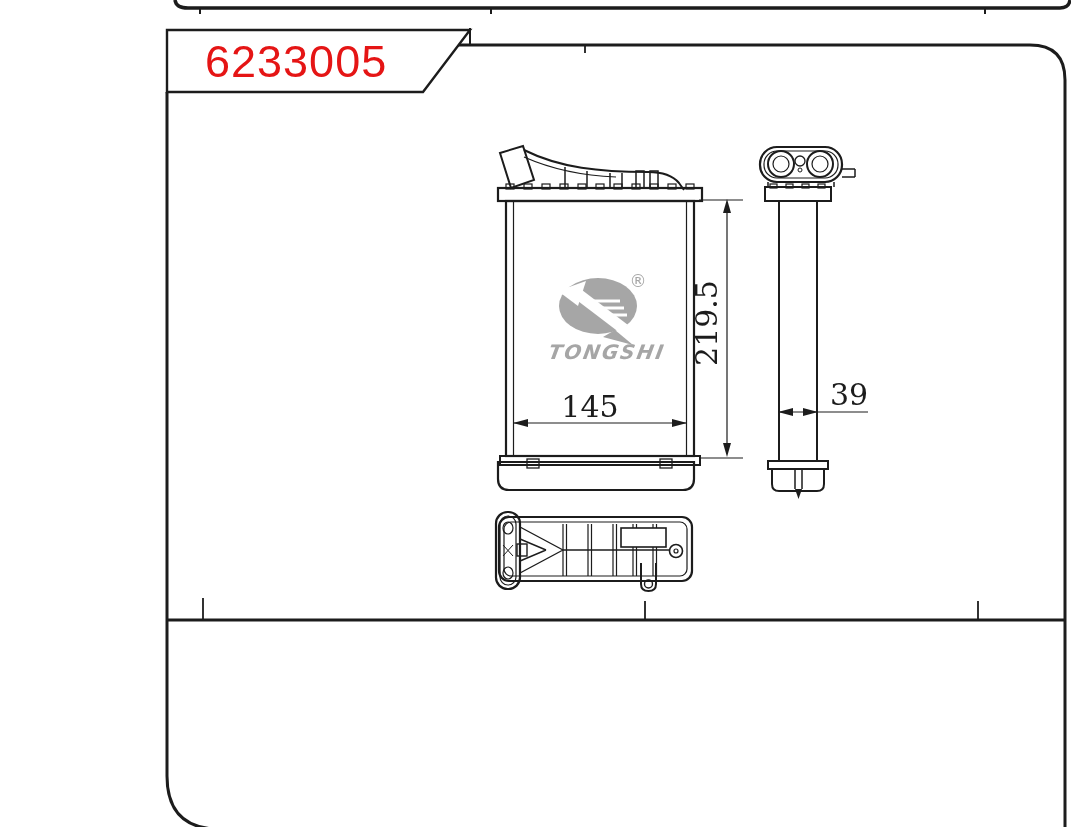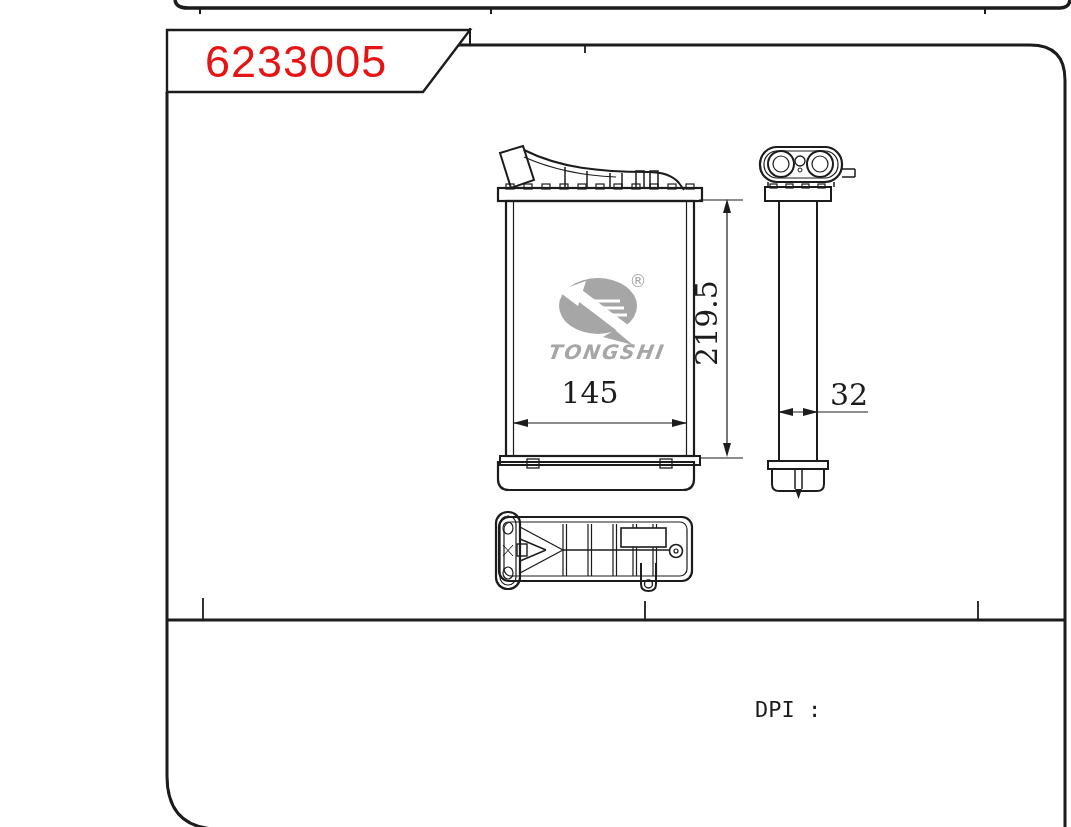--- a/index.html
+++ b/index.html
@@ -4,21 +4,21 @@
 <style>
   html,body{margin:0;padding:0;background:#ffffff;}
   .stage{position:relative;width:1071px;height:827px;overflow:hidden;background:#ffffff;
          font-family:"DejaVu Sans Mono",monospace;color:#1c1c1c;}
   svg.art{position:absolute;left:0;top:0;width:1071px;height:827px;}
   .partno{position:absolute;left:205px;top:36px;font-family:"Liberation Sans",sans-serif;
           font-size:45px;font-weight:500;color:#e51515;letter-spacing:1px;white-space:pre;}
   .dim{position:absolute;font-family:"DejaVu Serif",serif;font-size:30px;color:#1c1c1c;
        transform:translate(-50%,-50%);white-space:pre;}
   .dim-height{left:706px;top:323px;transform:translate(-50%,-50%) rotate(-90deg);}
-  .dim-width{left:590px;top:392px;}
+  .dim-width{left:590px;top:406px;}
   .dim-depth{left:849px;top:394px;}
   .logo-reg{position:absolute;left:638px;top:281px;transform:translate(-50%,-50%);
             font-family:"DejaVu Sans",sans-serif;font-size:17px;color:#a6a6a6;}
   .logo-name{position:absolute;left:607px;top:352px;transform:translate(-50%,-50%) skewX(-10deg);
              font-family:"DejaVu Sans",sans-serif;font-style:italic;font-weight:bold;
              font-size:20px;letter-spacing:2px;color:#a6a6a6;white-space:pre;}
   .specs-left{position:absolute;left:225px;top:629px;font-size:22px;line-height:31.8px;white-space:pre;}
   .specs-left .spec-line{height:31.8px;}
   .specs-left .indent{padding-left:119px;}
   .specs-right{position:absolute;left:755px;top:629px;font-size:22px;line-height:32.4px;white-space:pre;}
@@ -158,32 +158,31 @@
       <path d="M778,412 H868" stroke-width="1.2"></path>
       <polygon points="778,412 793,408 793,416" fill="#1c1c1c" stroke="none"></polygon>
       <polygon points="818,412 803,408 803,416" fill="#1c1c1c" stroke="none"></polygon>
     </g>
   </svg>
 
   <div class="partno">6233005</div>
 
   <div class="dim dim-height">219.5</div>
   <div class="dim dim-width">145</div>
-  <div class="dim dim-depth">32</div>
+  <div class="dim dim-depth">39</div>
 
   <div class="logo-reg">®</div>
   <div class="logo-name">TONGSHI</div>
 
   <div class="specs-left">
     
     
     
     
     
   </div>
 
   <div class="specs-right">
-    <div class="ref-row"><span>DPI</span><span> : </span><span></span></div>
     
     
   </div>
 
 </div>
 
 </body></html>

